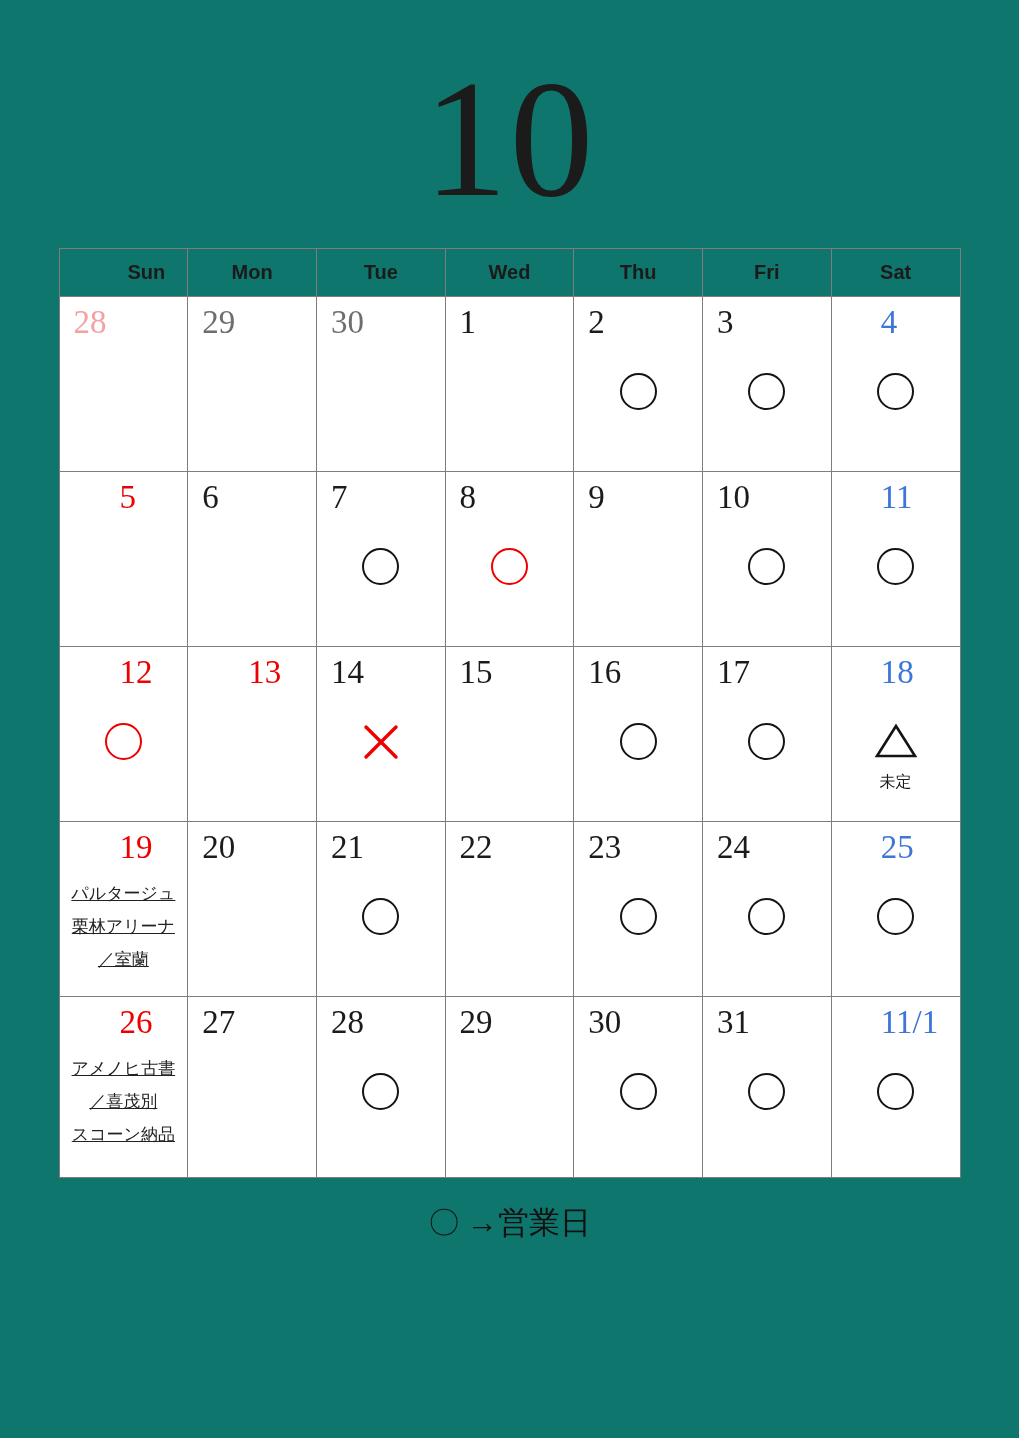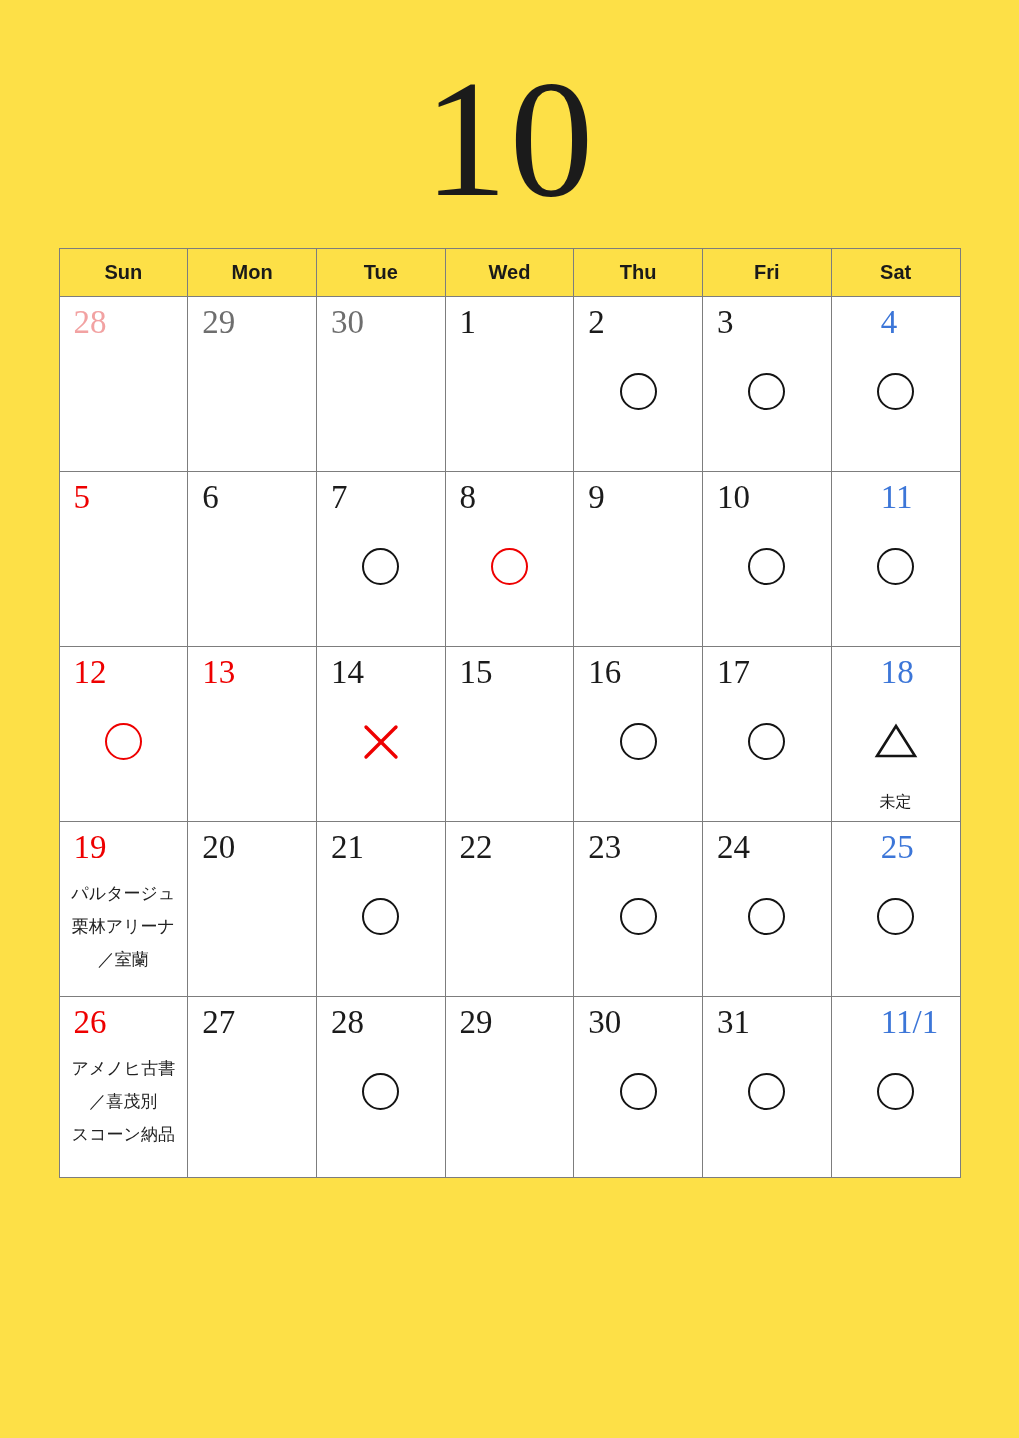--- a/index.html
+++ b/index.html
@@ -1,19 +1,19 @@
 <!DOCTYPE html>
 <html style="--red: #ee0000; --blue: #3c76d8; --gray: #6e6e6e; --pink: #f2a2a2; --black: #1b1b1b; --border: #7d7d7d;"><head>
 <meta charset="utf-8">
 <style>
   html,body{margin:0;padding:0;background:#fff;}
   .page{
     position:relative;
     width:1019px;height:1438px;
-    background:#fde047;
+    background:#0f766e;
     font-family:"Liberation Serif", serif;
     color:#1b1b1b;
     overflow:hidden;
   }
   .title{
     margin-top:58px;
     height:160px;line-height:160px;
     text-align:center;
     font-size:168px;
     font-weight:400;
@@ -44,27 +44,27 @@
     color:#1a1a1a;
   }
   tbody tr{height:175px;}
   tbody tr:last-child{height:181px;}
   td.cell{position:relative;vertical-align:top;background:#fff;}
   .date-num{
     position:absolute;top:7px;left:14px;
     font-size:33px;line-height:1.1;text-align:center;
   }
   .c-black{color:#1b1b1b;}
-  .c-red{color:var(--red);}
+  .c-red{color:var(--red);padding-left:46px;}
   .c-blue{color:var(--blue);margin-left:35px;}
   .c-gray{color:var(--gray);}
   .c-pink{color:var(--pink);}
   .sym{
     position:absolute;top:76px;left:0;right:0;
-    display:flex;flex-direction:column;align-items:center;gap:20px;
+    display:flex;flex-direction:column;align-items:center;
   }
   .circle{
     width:33px;height:33px;
     border:2.5px solid #141414;
     border-radius:50%;
     box-sizing:content-box;
   }
   .circle.red{border-color:var(--red);}
   .sym-caption{
     margin-top:13px;
@@ -72,20 +72,21 @@
     font-size:16px;
     color:#1b1b1b;
   }
   .notes{
     position:absolute;top:55px;left:3px;right:3px;
     text-align:center;
     font-family:"Liberation Sans","DejaVu Sans",sans-serif;
     font-size:17px;
     line-height:33px;
     color:#222;
+    text-decoration:underline;
   }
   .footer{
     margin-top:22px;
     text-align:center;
     font-size:31px;
     line-height:46px;
     color:#111;
   }
 </style>
 </head>
@@ -297,15 +298,16 @@
             <div class="date-num c-blue">11/1</div>
             <div class="sym">
               <span class="circle"></span>
             </div>
           </td>
         </tr>
       </tbody>
   </table>
 
   <div class="footer">
+    <div>〇 →営業日</div>
   </div>
 
 </div>
 
 </body></html>

